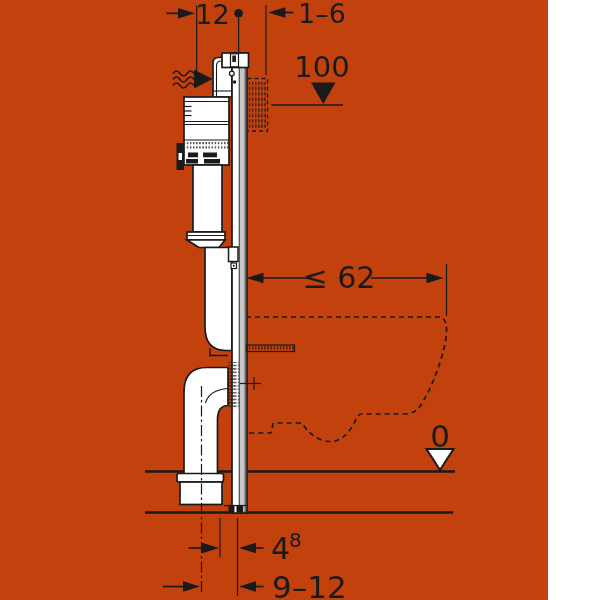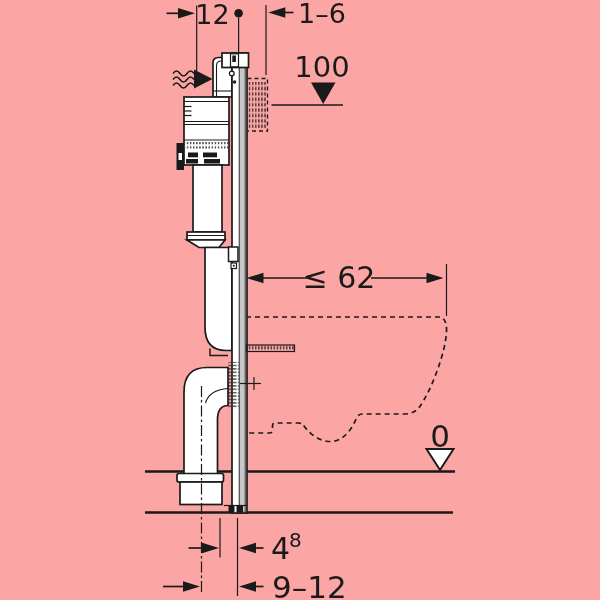--- a/index.html
+++ b/index.html
@@ -1,17 +1,17 @@
 <!DOCTYPE html>
 <html><head>
 <meta charset="utf-8">
 <style>
   html,body{margin:0;padding:0;background:#ffffff;}
   .canvas{
-    position:relative;width:600px;height:600px;background:#fca5a5;overflow:hidden;
+    position:relative;width:548px;height:600px;background:#c2410c;overflow:hidden;
     font-family:"DejaVu Sans","Liberation Sans",sans-serif;
   }
   svg{display:block}
   svg text{
     font-family:"DejaVu Sans","Liberation Sans",sans-serif;
     fill:#1a1a1a;
   }
   .dim-txt{font-size:27px;}
   .dim-txt-md{font-size:29px;}
   .dim-txt-lg{font-size:30px;}

